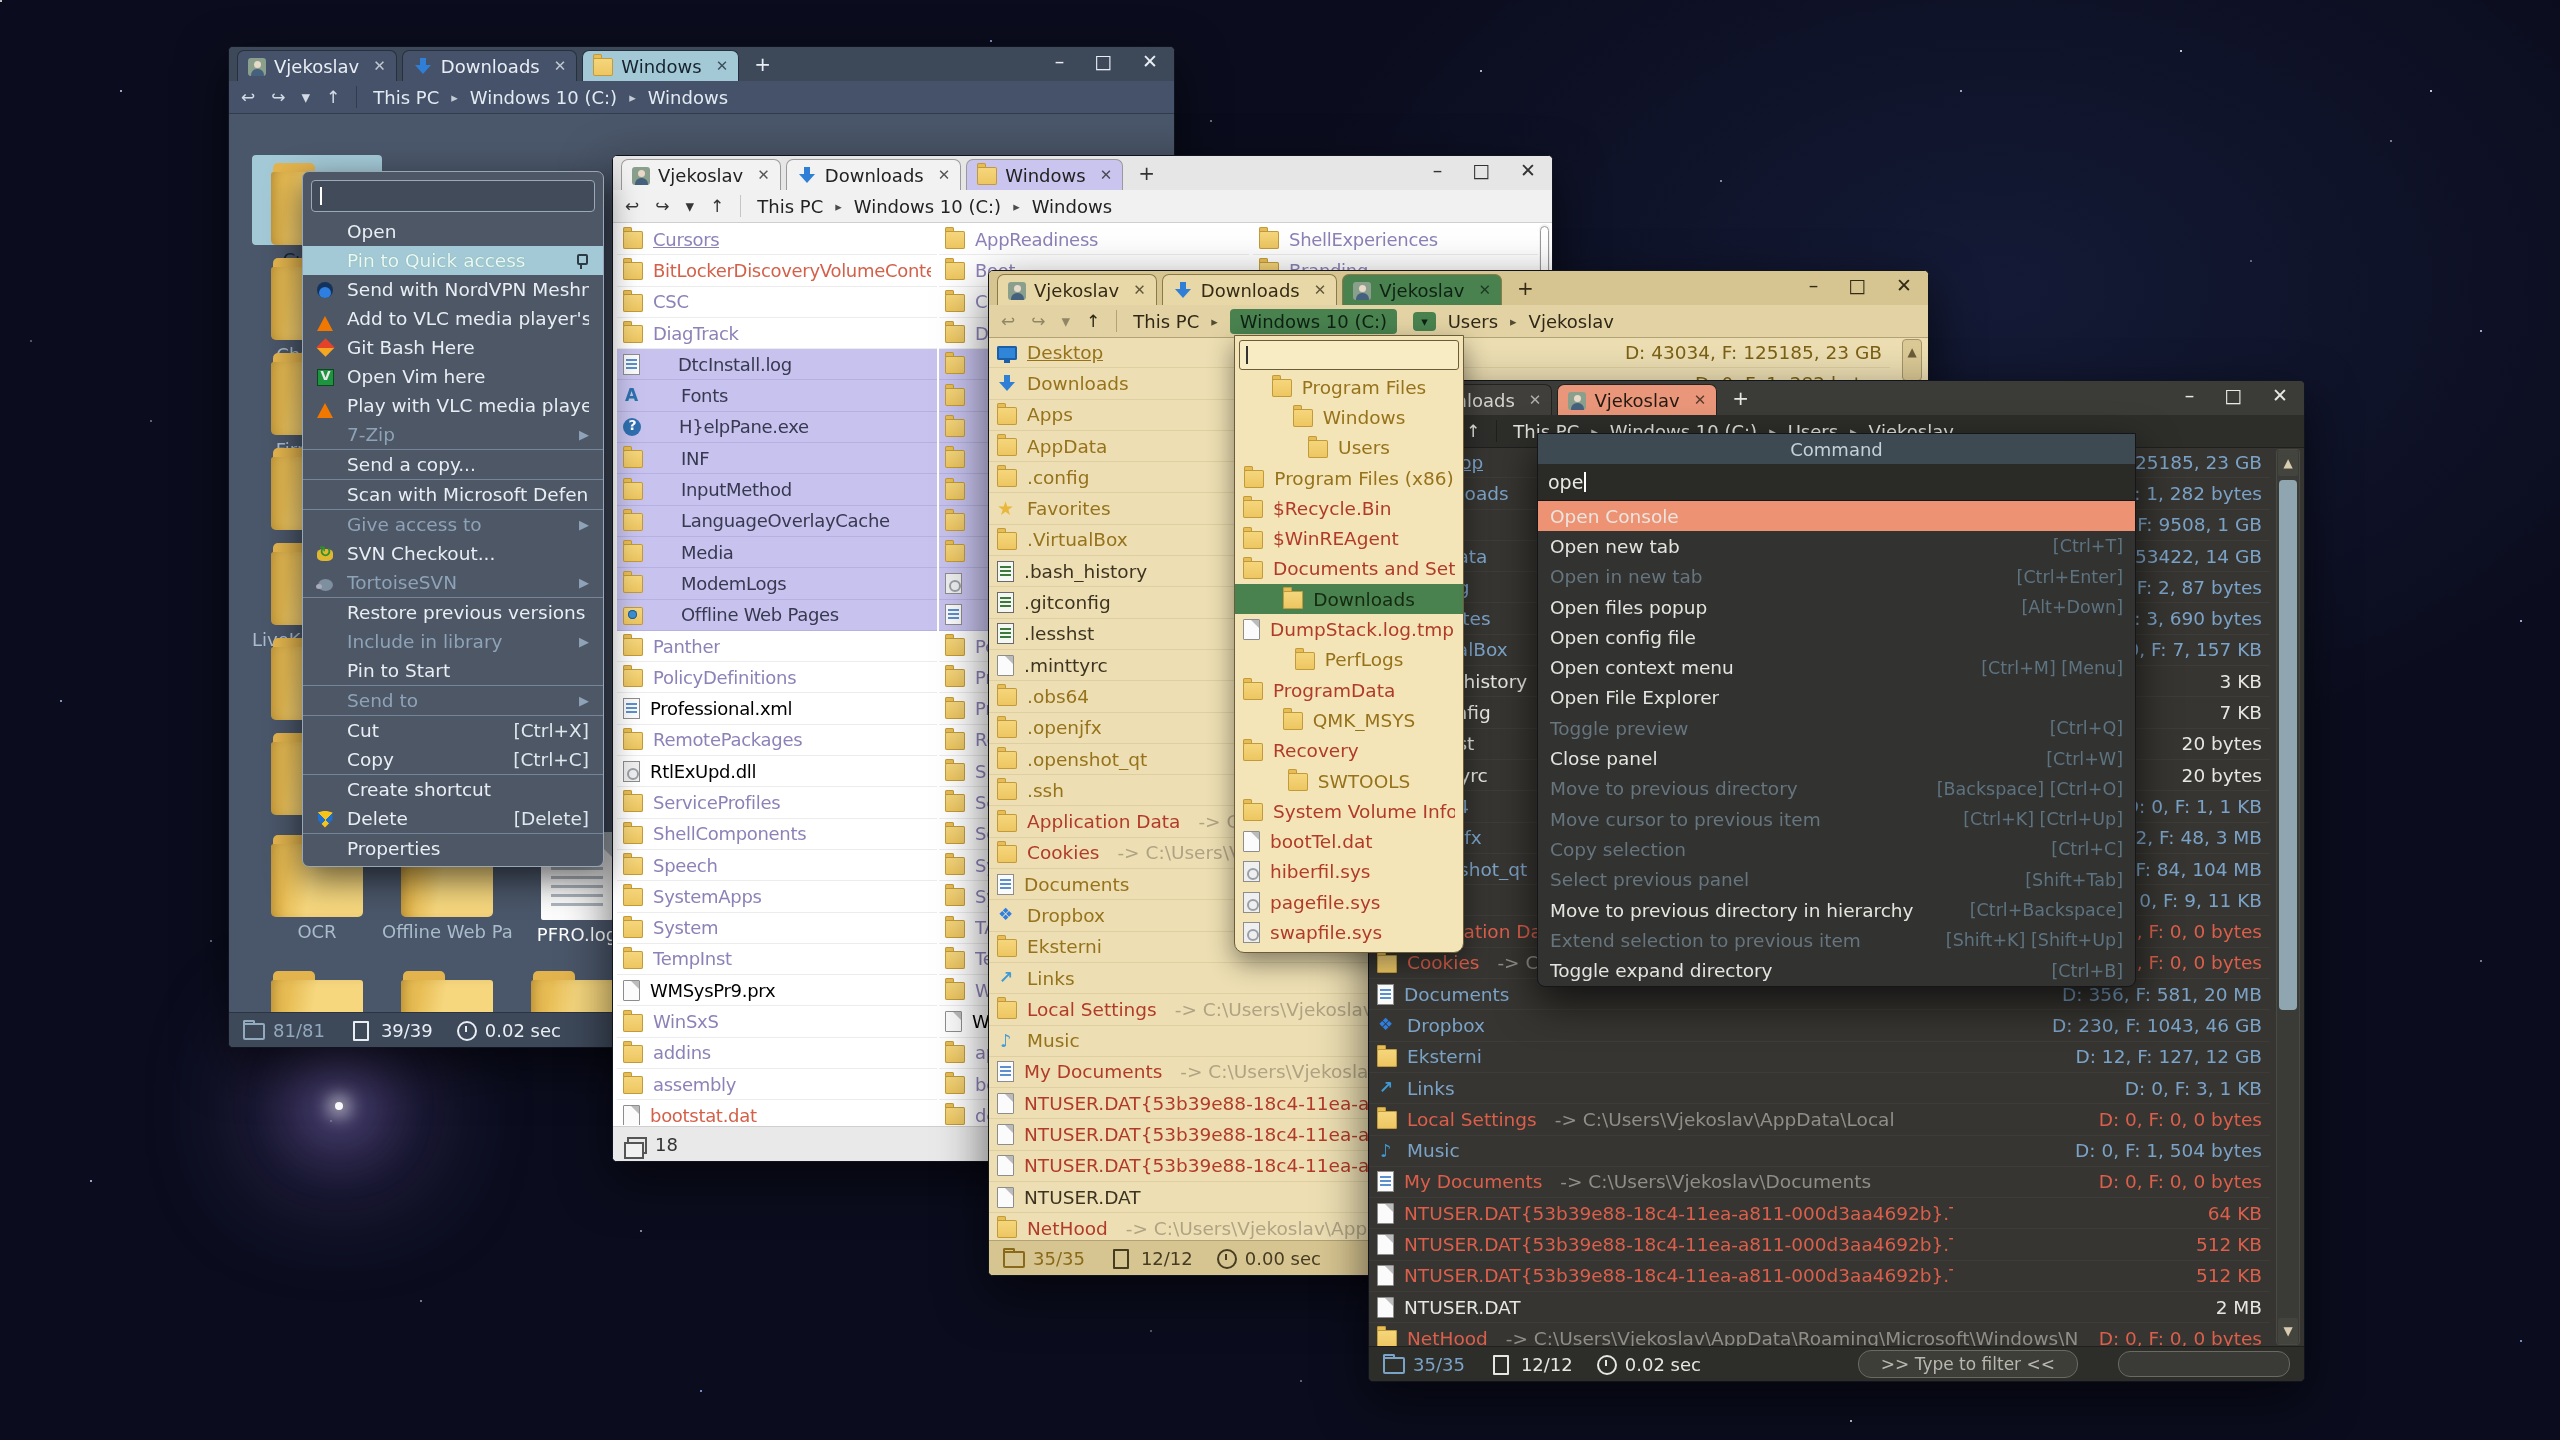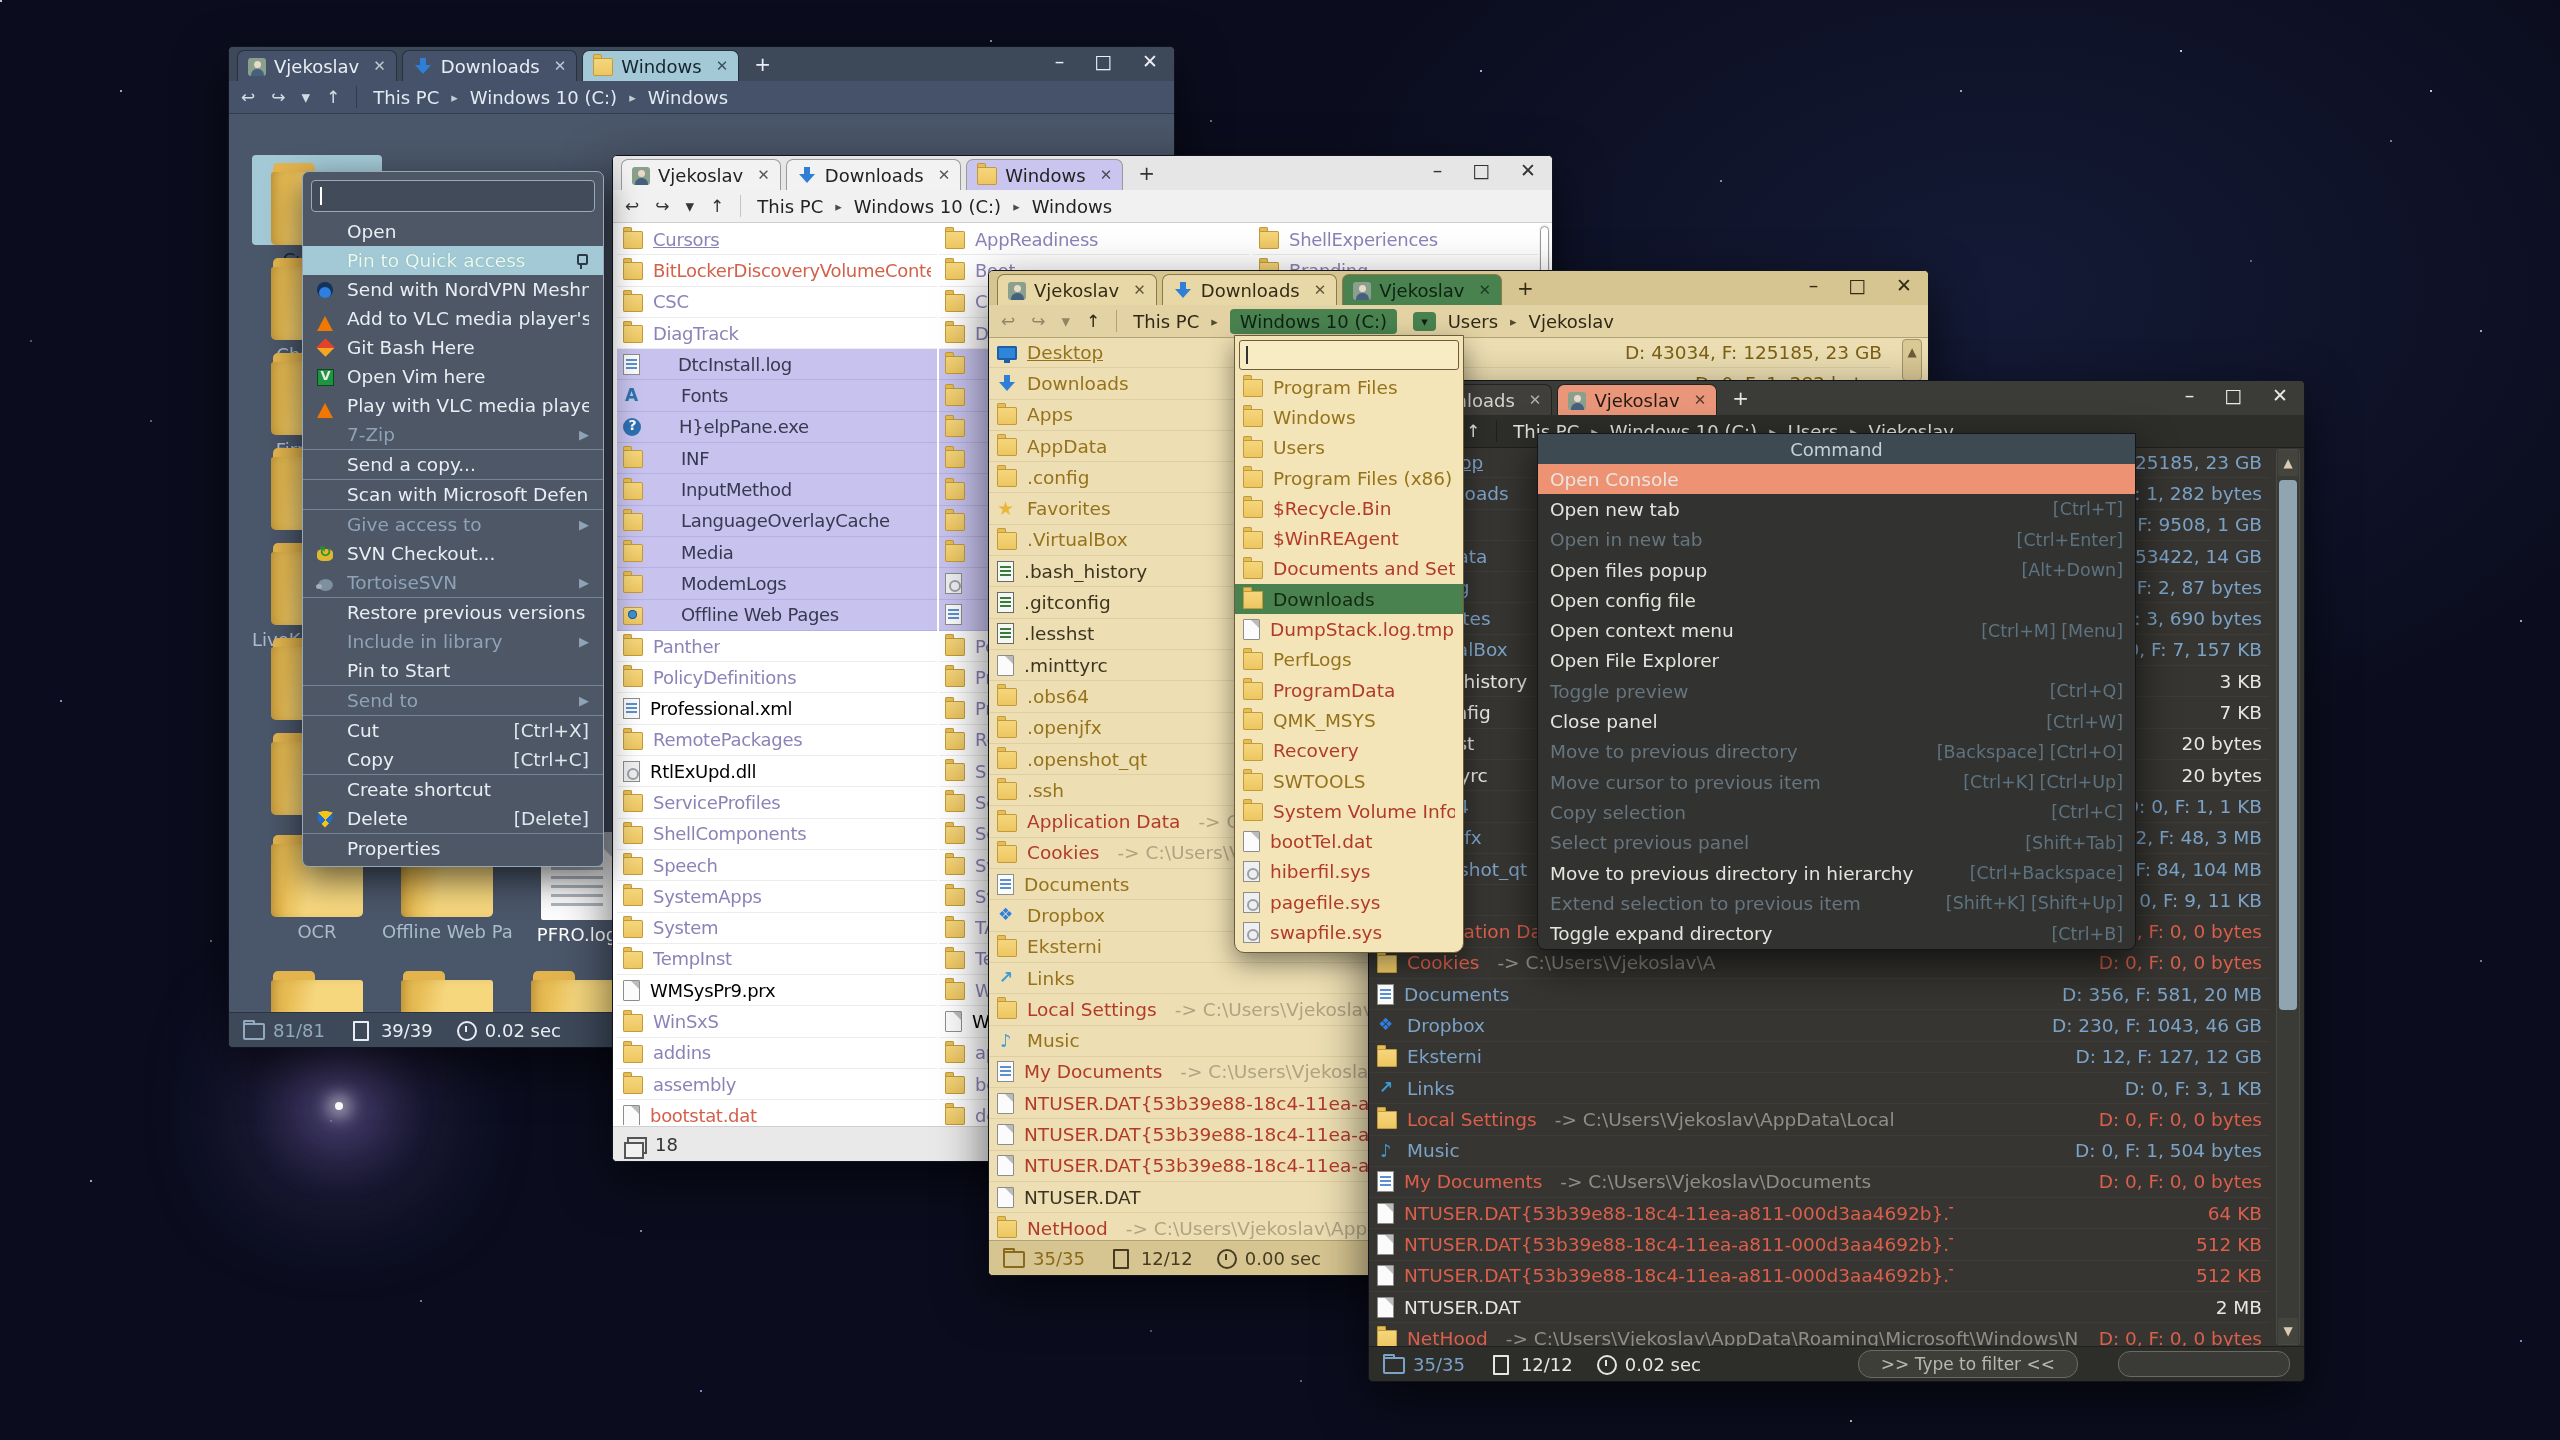--- a/index.html
+++ b/index.html
@@ -195,21 +195,21 @@
     color:#6b5d3a;text-align:center;font-size:12px;line-height:24px;}
   .w3filter{position:absolute;right:-40px;bottom:4px;width:120px;height:26px;border:1px solid #8a7a4a;border-radius:13px;background:#f3e5b8;}
   .ddown{position:absolute;left:245px;top:64px;width:228px;background:#f3e5b8;border:1px solid #6b5d3a;
     border-radius:0 0 10px 10px;box-shadow:0 10px 26px rgba(0,0,0,.45);padding-bottom:4px;z-index:5;}
   .dd-input{margin:4px 4px 2px;height:28px;border:1px solid #6b5d3a;border-radius:3px;background:#f8ecc4;
     display:flex;align-items:center;padding:0 6px;}
   .dd-input .caret{background:#333;height:18px;}
   .ddi{height:30.3px;display:flex;align-items:center;gap:10px;padding:0 8px;font-size:18.5px;white-space:nowrap;overflow:hidden;}
   .ddi.sel{background:#49824f;}
   .ddi .nm{overflow:hidden;}
-  .c-g{color:#96721b;} .ddi.c-r .nm,.ddi .red{color:#b23a28;}
+  .c-g{color:#96721b;justify-content:center;} .ddi.c-r .nm,.ddi .red{color:#b23a28;}
   .ddi.sel .nm{color:#14290f;}
 
   
   .w4{left:1368px;top:380px;width:935px;height:1000px;background:#363531;}
   .w4 .tbar{background:#3b3b37;}
   .w4 .tab{background:#403f3b;color:#d5d5cf;border-color:#232220;}
   .w4 .tab.active{background:#e9967a;color:#241a12;}
   .w4 .tadd,.w4 .wc{color:#e8e8e4;}
   .w4 .tools{background:#2d2d2a;color:#e3e3de;border-bottom:1px solid #1f1f1d;}
   .w4 .tools .navic{opacity:.4;} .w4 .tools .nav-up{opacity:1;}
@@ -1285,20 +1285,24 @@
           <span class="sz s-red">D: 0, F: 0, 0 bytes</span>
         </div>
       </div>
     <div class="w4scroll">
       <div class="btn">▲</div>
       <div class="thumb"></div>
       <div class="btn dn">▼</div>
     </div>
     <div class="palette">
       <div class="pal-h">Command</div>
+      <div class="pal-in">
+        <span>ope</span>
+          <span class="caret"></span>
+      </div>
       <div id="palitems">
           <div class="pi sel">
             <span class="plb">Open Console</span>
           </div>
           <div class="pi">
             <span class="plb">Open new tab</span>
             <span class="psc">[Ctrl+T]</span>
           </div>
           <div class="pi dim">
             <span class="plb">Open in new tab</span>

